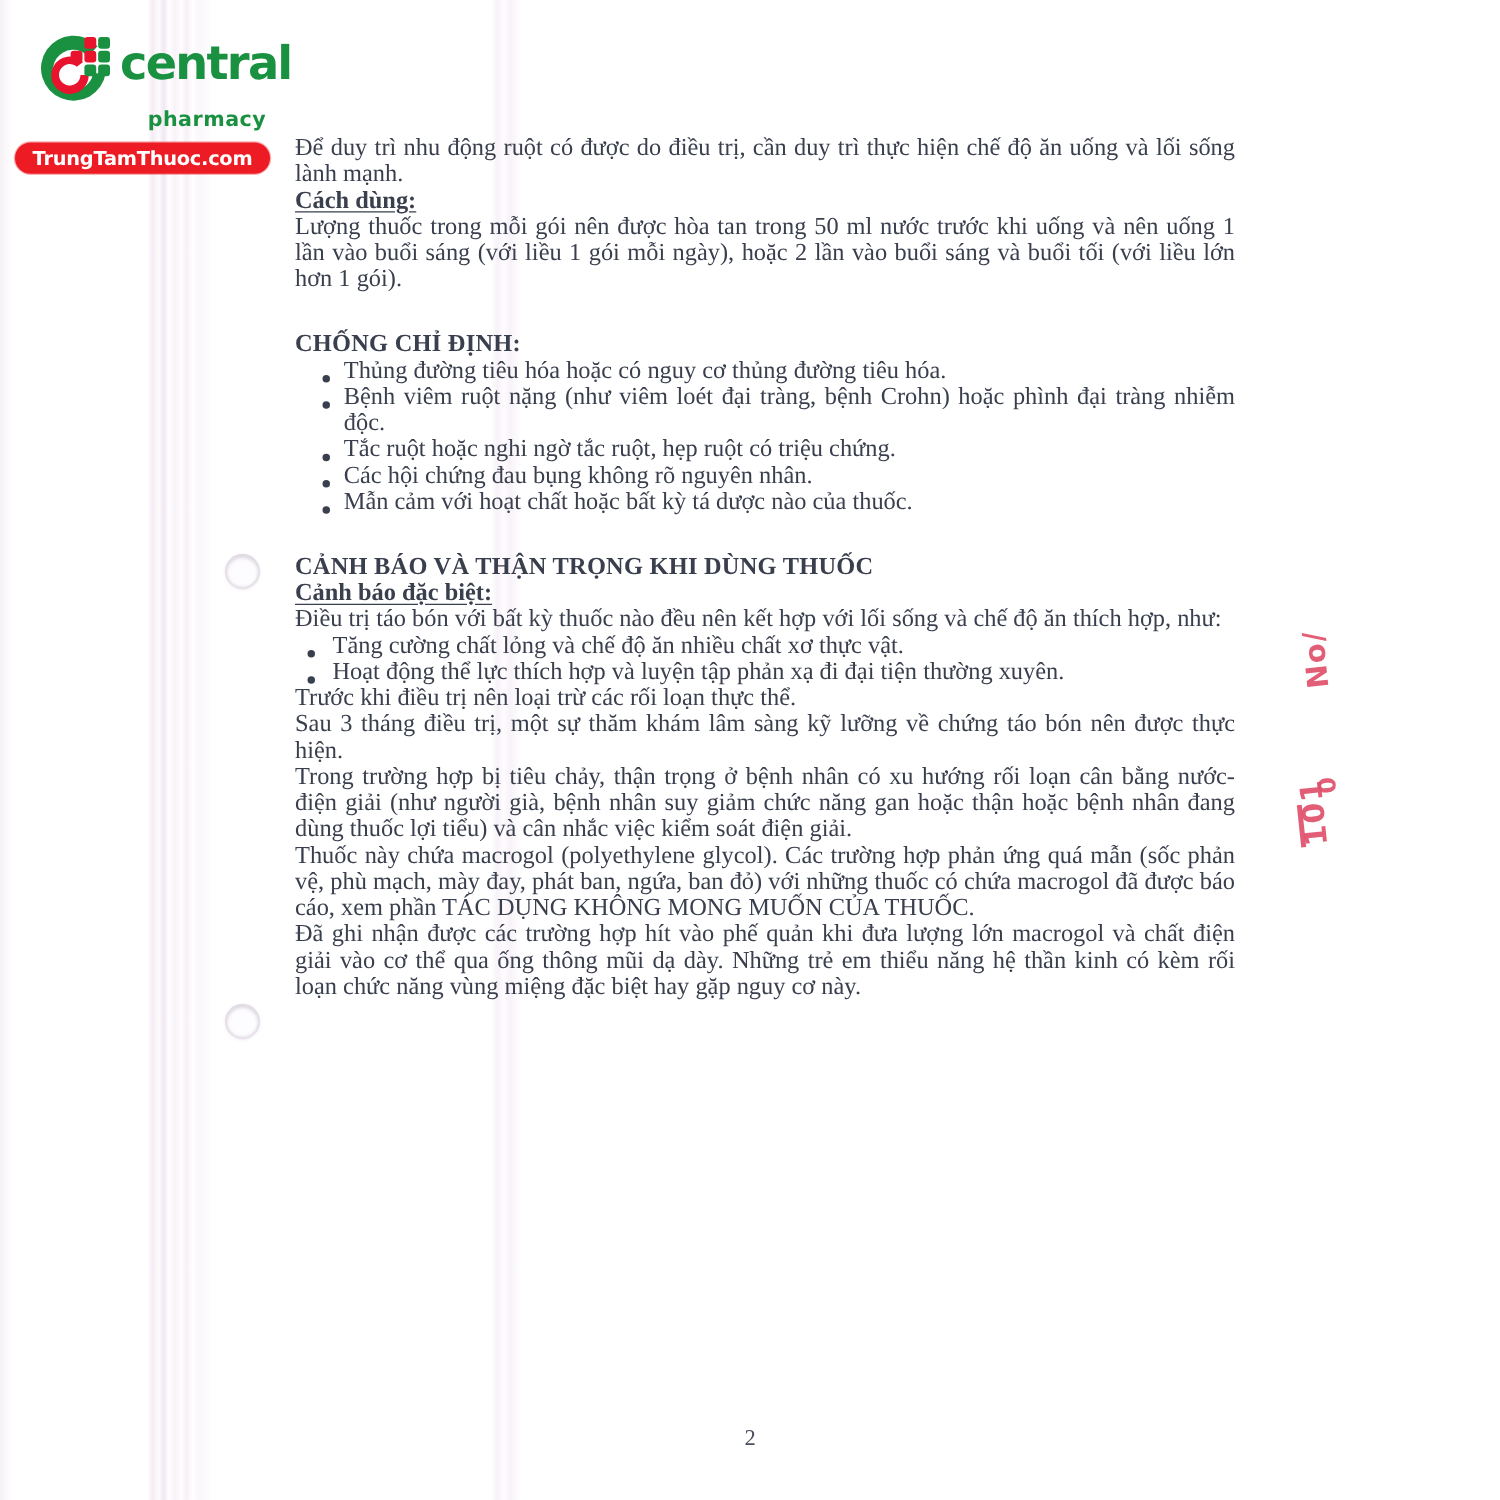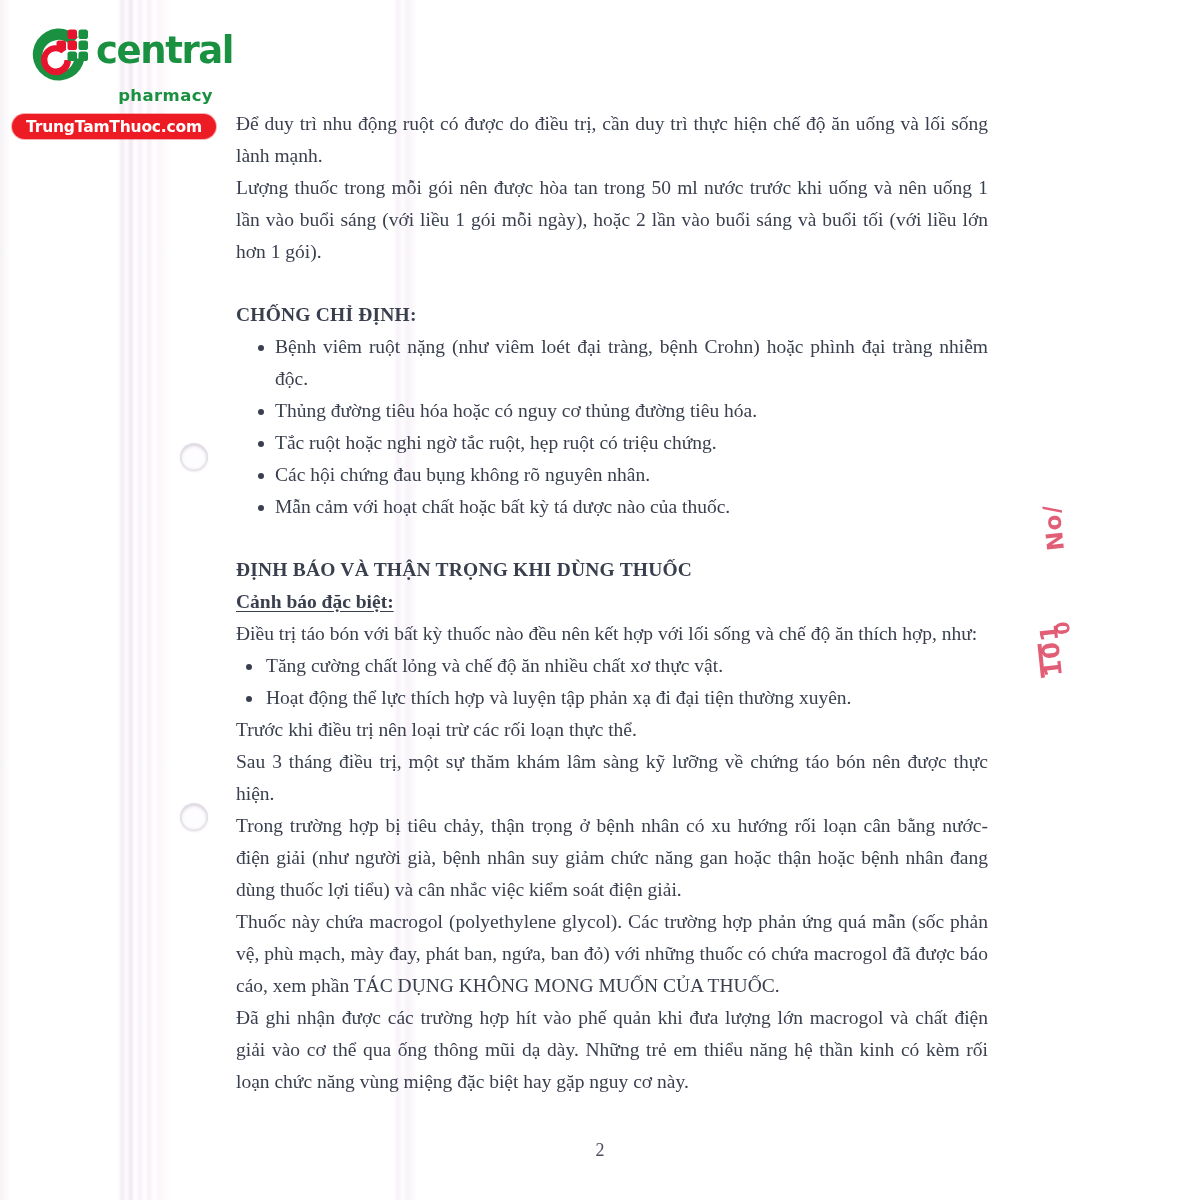--- a/index.html
+++ b/index.html
@@ -144,21 +144,21 @@
   }
 
   
   #doc {
     position: absolute;
     left: 236px;
     top: 108px;
     width: 752px;
     color: #3a3f4e;
     font-size: 19.5px;
-    line-height: 32px;
+    line-height: 21px;
   }
   .para {
     margin: 0;
     text-align: justify;
     text-justify: inter-word;
   }
   .para.noj { text-align: left; }
 
   .heading-bold {
     margin: 0;
@@ -288,38 +288,41 @@
         <span class="word-pharmacy">pharmacy</span>
       </span>
     </div>
     <div class="url-badge">TrungTamThuoc.com</div>
   </div>
 
   <div id="doc">
 
     <p class="para">Để duy trì nhu động ruột có được do điều trị, cần duy trì thực hiện chế độ ăn uống và lối sống lành mạnh.</p>
 
+    <div>
+      <span class="heading-underline">Cách dùng:</span>
+    </div>
 
     <p class="para">Lượng thuốc trong mỗi gói nên được hòa tan trong 50 ml nước trước khi uống và nên uống 1 lần vào buổi sáng (với liều 1 gói mỗi ngày), hoặc 2 lần vào buổi sáng và buổi tối (với liều lớn hơn 1 gói).</p>
 
     <div class="gap-lg"></div>
 
     <p class="heading-bold">CHỐNG CHỈ ĐỊNH:</p>
 
     <ul class="bullets">
+      <li>Thủng đường tiêu hóa hoặc có nguy cơ thủng đường tiêu hóa.</li>
       <li>Bệnh viêm ruột nặng (như viêm loét đại tràng, bệnh Crohn) hoặc phình đại tràng nhiễm độc.</li>
-      <li>Thủng đường tiêu hóa hoặc có nguy cơ thủng đường tiêu hóa.</li>
       <li>Tắc ruột hoặc nghi ngờ tắc ruột, hẹp ruột có triệu chứng.</li>
       <li>Các hội chứng đau bụng không rõ nguyên nhân.</li>
       <li>Mẫn cảm với hoạt chất hoặc bất kỳ tá dược nào của thuốc.</li>
     </ul>
 
     <div class="gap-lg"></div>
 
-    <p class="heading-bold">ĐỊNH BÁO VÀ THẬN TRỌNG KHI DÙNG THUỐC</p>
+    <p class="heading-bold">CẢNH BÁO VÀ THẬN TRỌNG KHI DÙNG THUỐC</p>
 
     <div>
       <span class="heading-underline">Cảnh báo đặc biệt:</span>
     </div>
 
     <p class="para">Điều trị táo bón với bất kỳ thuốc nào đều nên kết hợp với lối sống và chế độ ăn thích hợp, như:</p>
 
     <ul class="bullets indent-b">
       <li>Tăng cường chất lỏng và chế độ ăn nhiều chất xơ thực vật.</li>
       <li>Hoạt động thể lực thích hợp và luyện tập phản xạ đi đại tiện thường xuyên.</li>

